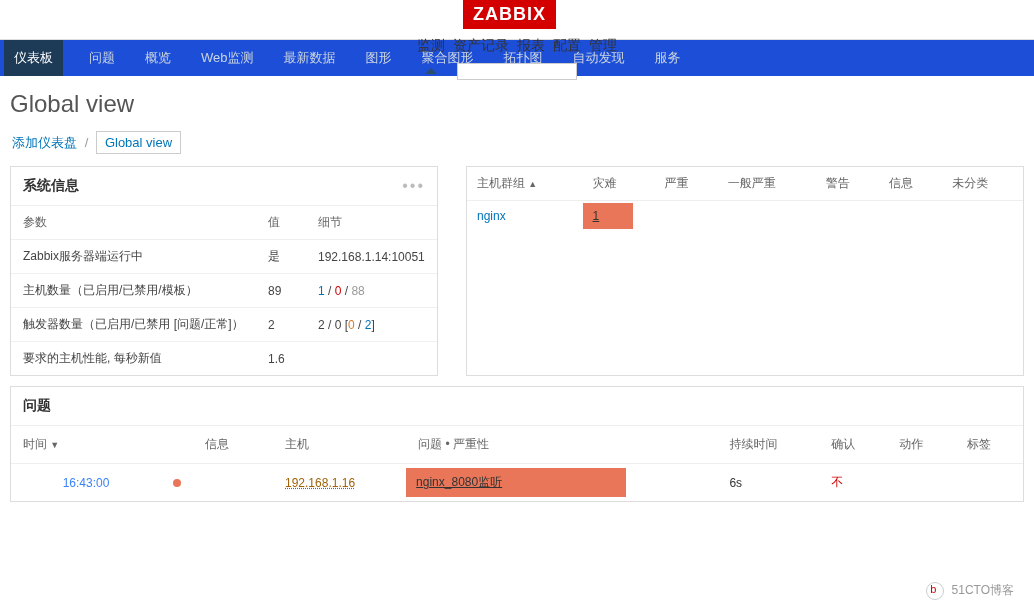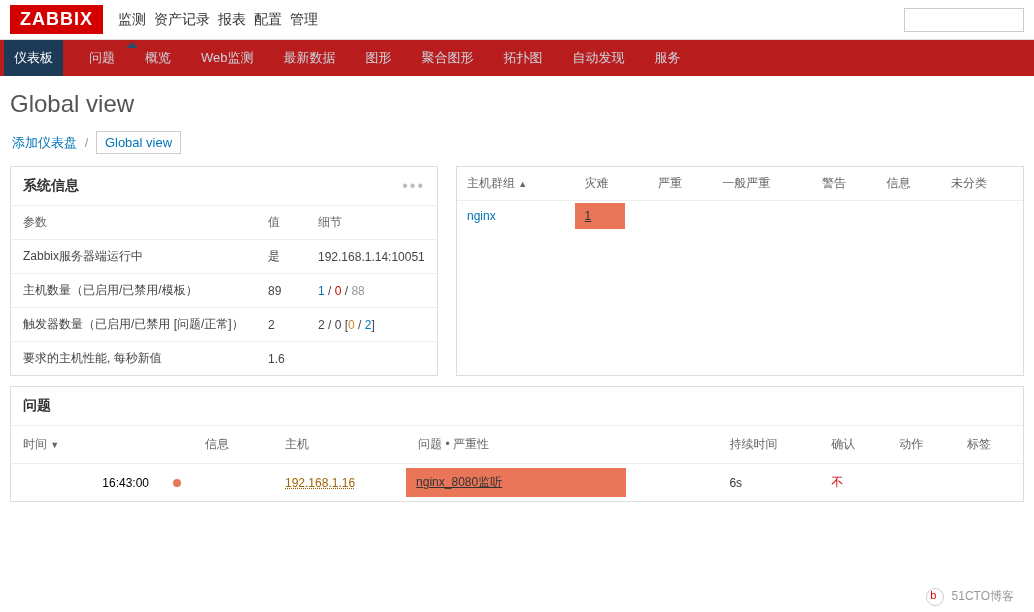--- a/index.html
+++ b/index.html
@@ -1,37 +1,37 @@
 <!DOCTYPE html>
 <html><head>
   <meta charset="utf-8">
   <style>
     * { margin: 0; padding: 0; box-sizing: border-box; }
     body { font-family: Arial, "Microsoft YaHei", sans-serif; font-size: 13px; color: #333; background: #fff; width: 1034px; }
     
-    .top-header { display: flex; align-items: center; height: 40px; background: #fff; border-bottom: 1px solid #ddd; padding: 0 10px; }
+    .top-header { display: flex; align-items: center; height: 40px; background: #fff; border-bottom: 1px solid #ddd; padding: 0 10px; flex-direction: column; }
     .logo { background: #D40000; color: #fff; font-weight: bold; font-size: 18px; padding: 4px 10px; letter-spacing: 1px; margin-right: 15px; }
     .top-nav { display: flex; gap: 8px; flex: 1; }
     .top-nav-item { color: #333; cursor: pointer; font-size: 14px; padding: 8px 0; position: relative; }
     .top-nav-item.active { font-weight: 500; }
     .top-nav-item.active::after { content: ''; position: absolute; bottom: -11px; left: 50%; transform: translateX(-50%); border: 6px solid transparent; border-bottom-color: #2A4D6E; }
     .search-box { width: 120px; height: 24px; border: 1px solid #ccc; }
     
-    .sub-nav { background: #b91c1c; height: 36px; display: flex; align-items: center; padding: 0 10px; gap: 22px; }
+    .sub-nav { background: #1d4ed8; height: 36px; display: flex; align-items: center; padding: 0 10px; gap: 22px; }
     .sub-nav-item { color: #CBD5DE; cursor: pointer; font-size: 13px; padding: 9px 4px; }
     .sub-nav-item.active { background: #1D3A57; color: #fff; padding: 9px 10px; margin-left: -6px; }
     
     .page-title { font-size: 24px; color: #555; padding: 14px 10px 10px; font-weight: normal; }
     
     .breadcrumb { padding: 6px 12px; font-size: 13px; }
     .breadcrumb a { color: #0275B8; text-decoration: none; cursor: pointer; }
     .breadcrumb .sep { color: #999; margin: 0 4px; }
     .breadcrumb .current { border: 1px solid #ccc; padding: 3px 8px; color: #0275B8; background: #fff; }
     
-    .dashboard { display: flex; gap: 18px; padding: 8px 10px; }
+    .dashboard { display: flex; gap: 28px; padding: 8px 10px; }
     .widget { border: 1px solid #ddd; background: #fff; }
     .widget-left { width: 428px; }
     .widget-right { flex: 1; }
     .widget-header { padding: 10px 12px; border-bottom: 1px solid #eee; display: flex; justify-content: space-between; align-items: center; }
     .widget-title { font-weight: bold; font-size: 14px; color: #333; }
     .widget-dots { color: #bbb; font-size: 16px; letter-spacing: 2px; cursor: pointer; }
     
     .info-table { width: 100%; border-collapse: collapse; }
     .info-table th { text-align: left; padding: 8px 12px; font-weight: normal; color: #666; font-size: 12px; border-bottom: 1px solid #eee; }
     .info-table td { padding: 8px 12px; font-size: 12px; border-bottom: 1px solid #f0f0f0; color: #444; }
@@ -46,27 +46,27 @@
     .severity-table th { text-align: left; padding: 8px 10px; font-weight: normal; color: #666; border-bottom: 1px solid #eee; }
     .severity-table td { padding: 8px 10px; }
     .sort-arrow { font-size: 9px; color: #666; }
     .sev-cell { background: #E97659; color: #333; padding: 6px 10px; text-decoration: underline; display: inline-block; min-width: 50px; }
     .link { color: #0275B8; cursor: pointer; }
     
     .problems-widget { margin: 2px 10px 10px; border: 1px solid #ddd; }
     .problems-table { width: 100%; border-collapse: collapse; font-size: 12px; }
     .problems-table th { text-align: left; padding: 10px 12px; font-weight: normal; color: #666; border-bottom: 1px solid #eee; }
     .problems-table td { padding: 10px 12px; vertical-align: middle; }
-    .time-col { text-align: right; color: #000000; width: 150px; }
+    .time-col { text-align: center; color: #3b82f6; width: 150px; }
     .dot-marker { width: 8px; height: 8px; background: #E97659; border-radius: 50%; display: inline-block; }
     .host-cell { text-decoration: underline; text-decoration-style: dotted; color: #a16207; }
     .problem-cell { background: #E97659; color: #333; padding: 6px 10px; display: inline-block; min-width: 220px; text-decoration: underline; }
     .ack-no { color: #CC0000; }
     
-    .watermark { position: fixed; bottom: 6px; right: 20px; color: #999; font-size: 12px; }
+    .watermark { position: fixed; bottom: 12px; right: 20px; color: #999; font-size: 12px; }
     .watermark-logo { width: 18px; height: 18px; border: 1px solid #ccc; border-radius: 50%; display: inline-block; vertical-align: middle; margin-right: 4px; position: relative; }
     .watermark-logo::before { content: 'b'; font-size: 11px; color: #D40000; position: absolute; left: 3px; top: 0; }
   </style>
 </head>
 <body>
 
 <div class="top-header">
   <div class="logo">ZABBIX</div>
   <div class="top-nav">
     <div class="top-nav-item active">监测</div>

